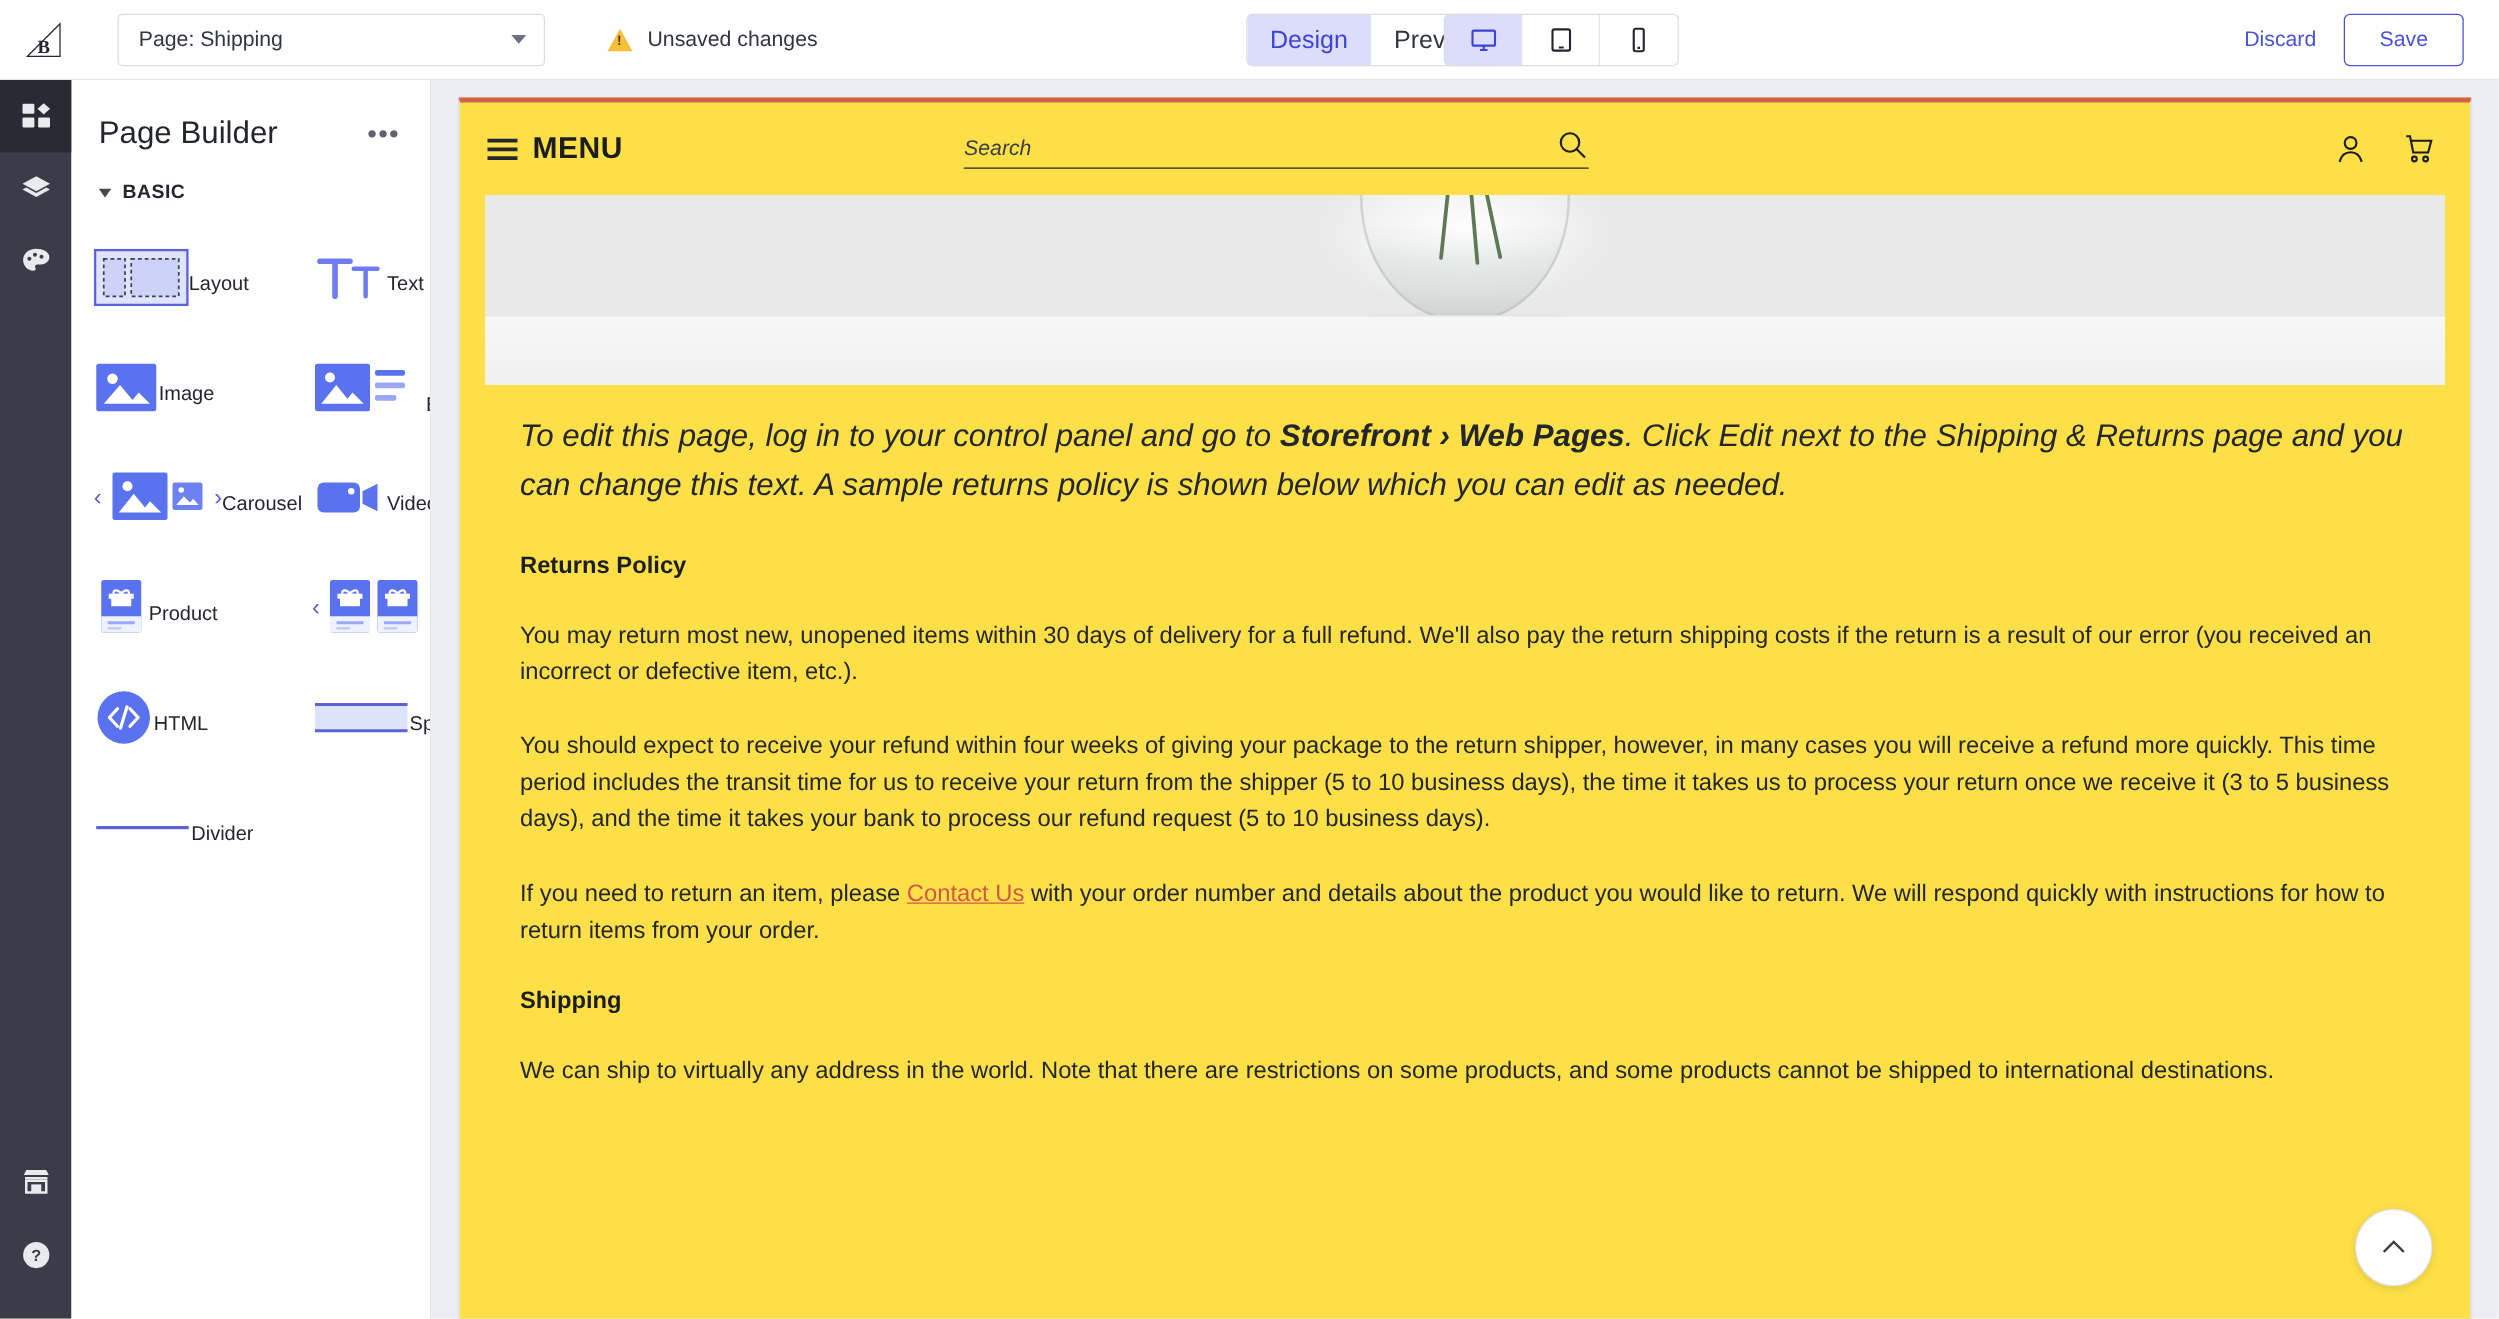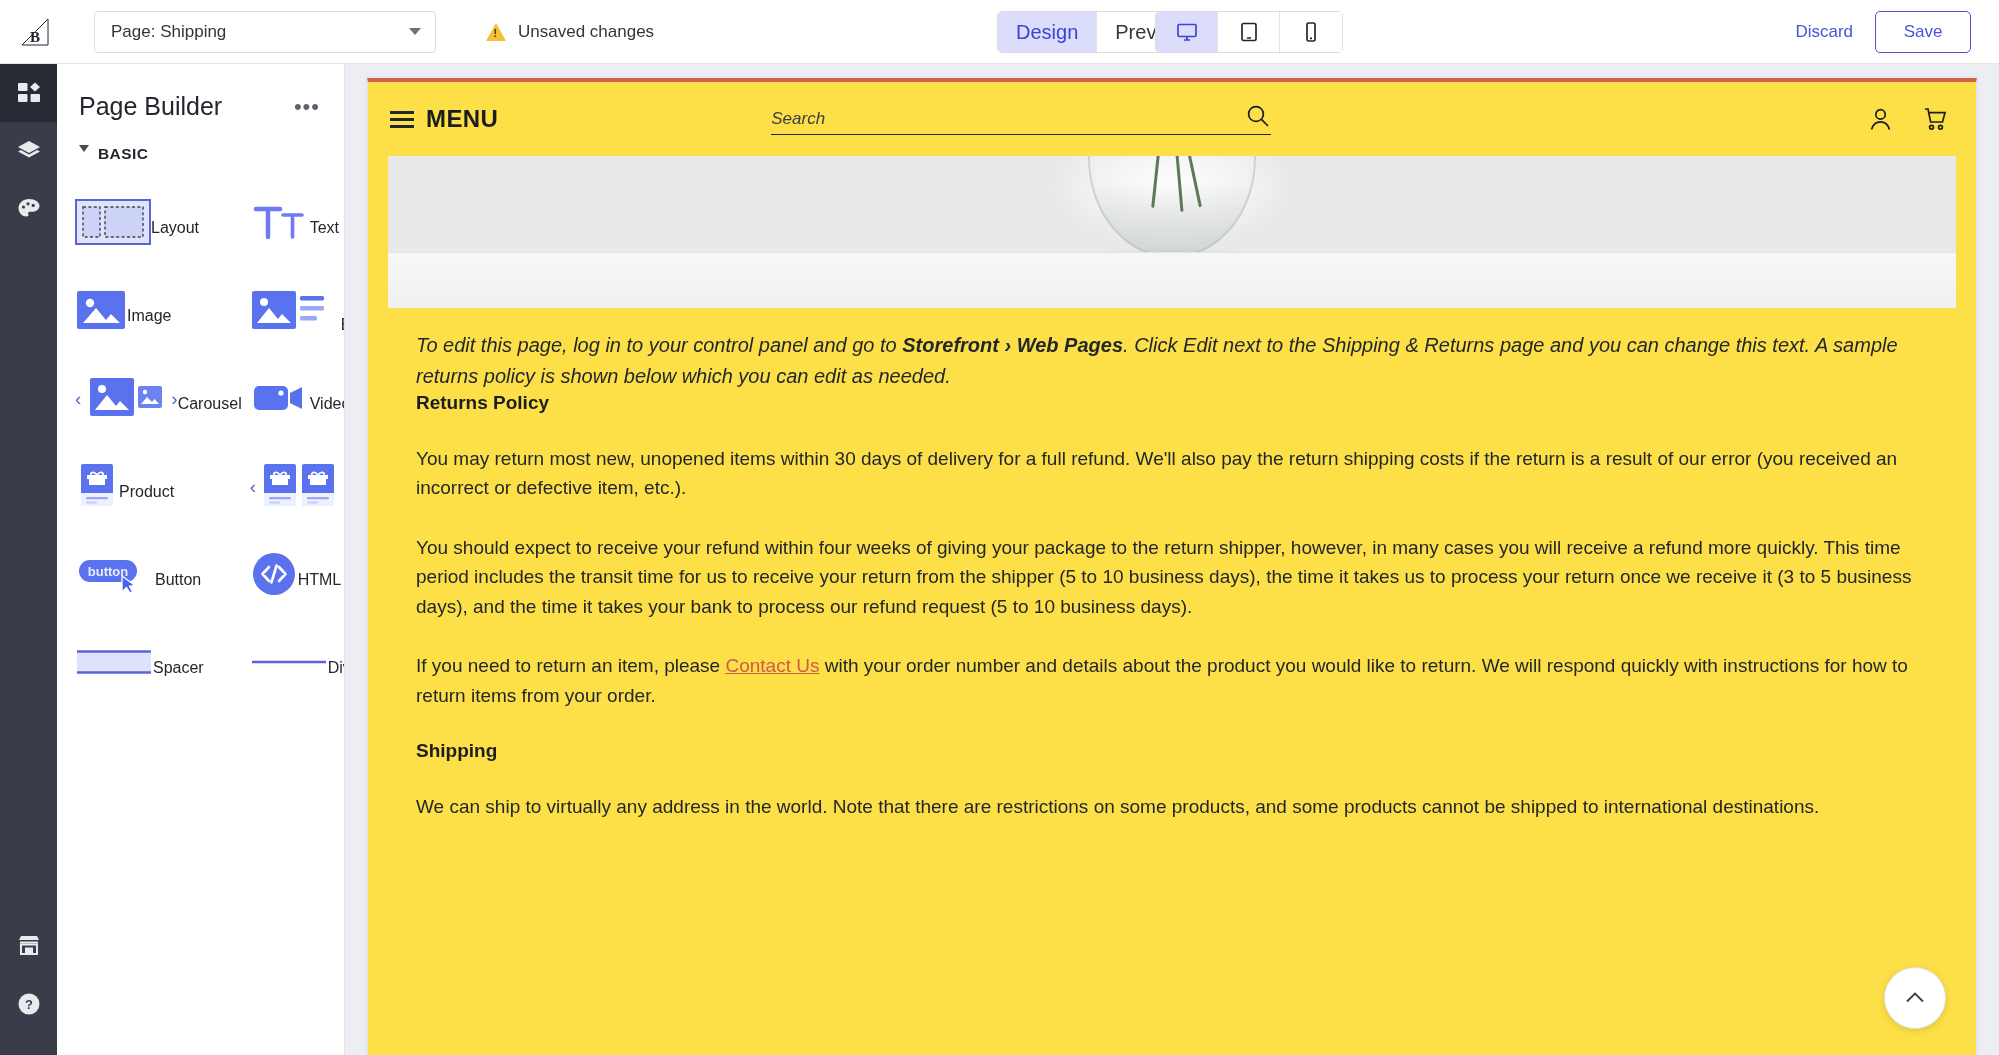--- a/index.html
+++ b/index.html
@@ -116,21 +116,21 @@
     border-right: 1px solid #e3e5e9;
     display: flex; flex-direction: column; overflow: hidden;
   }
   .panel-head {
     display: flex; align-items: center; justify-content: space-between;
     padding: 28px 24px 0 22px;
   }
   .panel-title { font-size: 25px; color: #23262d; font-weight: 400; }
   .panel-dots { color: #5d636e; font-size: 22px; letter-spacing: 1px; cursor: pointer; line-height: 1;}
   .section-head {
-    display: flex; gap: 9px;
+    display: flex; align-items: center; gap: 9px;
     padding: 24px 0 0 22px; cursor: pointer;
   }
   .tri-down {
     width: 0; height: 0;
     border-left: 5.5px solid transparent; border-right: 5.5px solid transparent;
     border-top: 7px solid #44484f;
   }
   .section-label { font-size: 15.5px; font-weight: bold; color: #23262d; letter-spacing: .4px; }
 
   .widget-grid {
@@ -205,21 +205,22 @@
     background: radial-gradient(ellipse at center, rgba(120,125,130,.28), rgba(255,255,255,0) 70%);
   }
   .table-edge {
     position:absolute; left:0; right:0; bottom:0; height: 56px;
     background: linear-gradient(180deg,#f7f7f7,#f0f0f0);
     border-top: 1px solid #e4e4e4;
   }
 
   .content { padding: 22px 48px 0 48px; }
   .p-intro {
-    font-size: 20px; font-style: italic; color: #23262d; line-height: 1.55;
+    font-size: 25px; font-style: italic; color: #23262d; line-height: 1.55;
+    margin-bottom: 34px;
   }
   .p-intro b { font-weight: bold; }
   .h-sub {
     font-size: 19px; font-weight: bold; color: #1b1d21; margin: 0 0 30px 0;
   }
   .p-body {
     font-size: 19px; color: #23262d; line-height: 1.55; margin-bottom: 30px;
   }
   .lnk { color: #d1594b; text-decoration: underline; cursor: pointer; }
 
@@ -447,30 +448,20 @@
             <rect x="45" y="39.5" width="11" height="2" rx="1" fill="#c3cbf8"></rect>
             <path d="M48 13 h16 v10 h-16 z" fill="#fff"></path>
               <path d="M46 13 h20 v4 h-20 z" fill="#fff"></path>
             <path d="M56 13 c-3-4 -7-3 -6 0 M56 13 c3-4 7-3 6 0" stroke="#fff" stroke-width="1.8" fill="none"></path>
           </svg>
           <span class="chev">›</span>
         </div>
         <div class="widget-label">Product set</div>
       </div>
 
-      <div class="widget">
-        <div class="widget-icon">
-          <svg width="80" height="40" viewBox="0 0 80 40">
-            <rect x="4" y="6" width="58" height="22" rx="11" fill="#5b72ee"></rect>
-            <text x="33" y="22" font-size="13" font-weight="bold" fill="#e9edff" text-anchor="middle" font-family="Liberation Sans, sans-serif">button</text>
-            <path d="M47 22 L47 38 L51.5 33.5 L55 39 L57.5 37.5 L54.5 32.3 L60 31.5 Z" fill="#4a63ee" stroke="#fff" stroke-width="1.3"></path>
-          </svg>
-        </div>
-        <div class="widget-label">Button</div>
-      </div>
 
       <div class="widget">
         <div class="widget-icon">
           <svg width="48" height="48" viewBox="0 0 48 48">
             <circle cx="24" cy="24" r="21" fill="#5b72ee"></circle>
             <path d="M19 17 L12.5 24 L19 31 M29 17 L35.5 24 L29 31 M26.6 15.5 L21.4 32.5" stroke="#fff" stroke-width="2.6" fill="none" stroke-linecap="round" stroke-linejoin="round"></path>
           </svg>
         </div>
         <div class="widget-label">HTML</div>
       </div>

